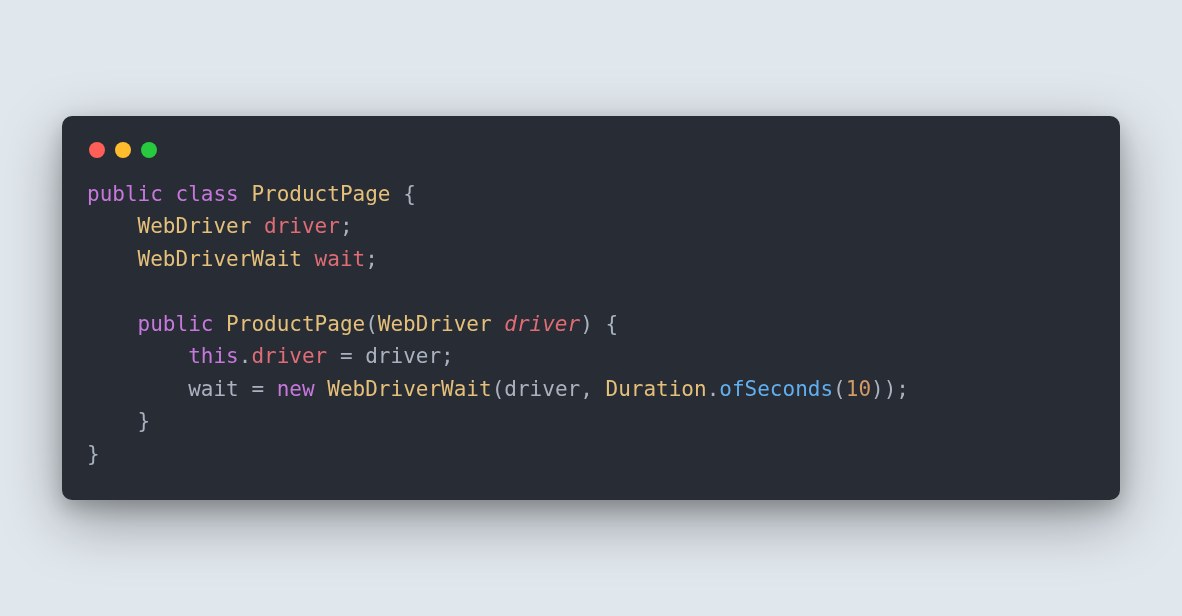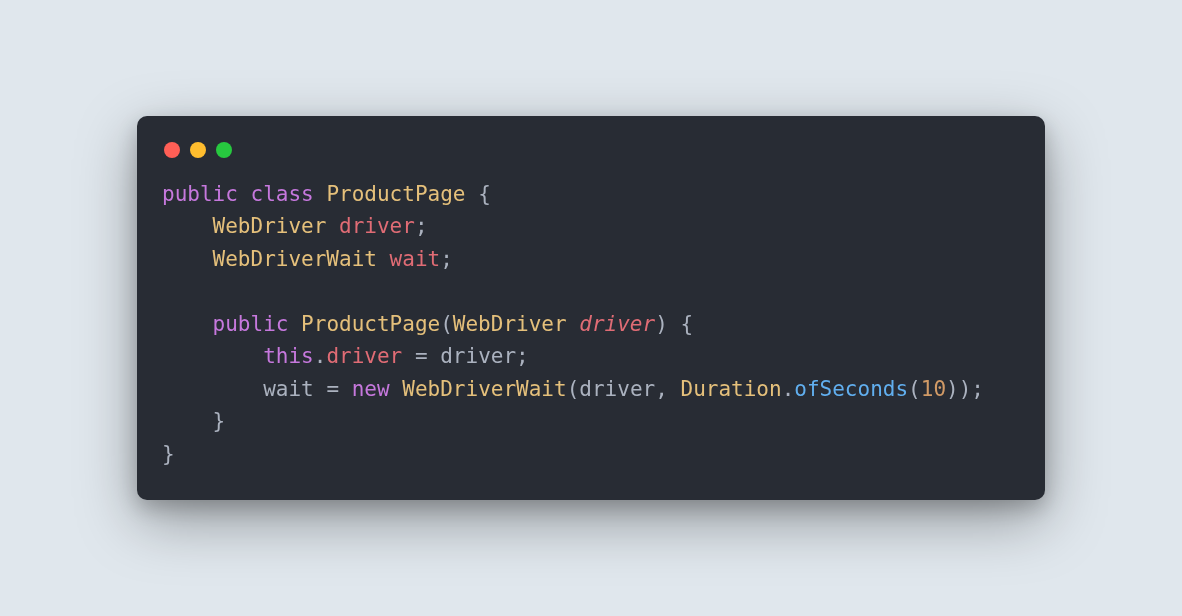--- a/index.html
+++ b/index.html
@@ -6,21 +6,21 @@
   body {
     background: #e0e7ed;
     width: 1182px;
     height: 616px;
     display: flex;
     align-items: center;
     justify-content: center;
     font-family: "SF Mono", "Menlo", "Monaco", "Consolas", monospace;
   }
   .window {
-    width: 908px;
+    width: 1058px;
     background: #282c34;
     border-radius: 10px;
     box-shadow: 0 20px 60px rgba(0,0,0,0.35), 0 8px 20px rgba(0,0,0,0.2);
     padding: 22px 25px 30px 25px;
   }
   .titlebar {
     display: flex;
     gap: 10px;
     padding: 4px 0 20px 2px;
   }

